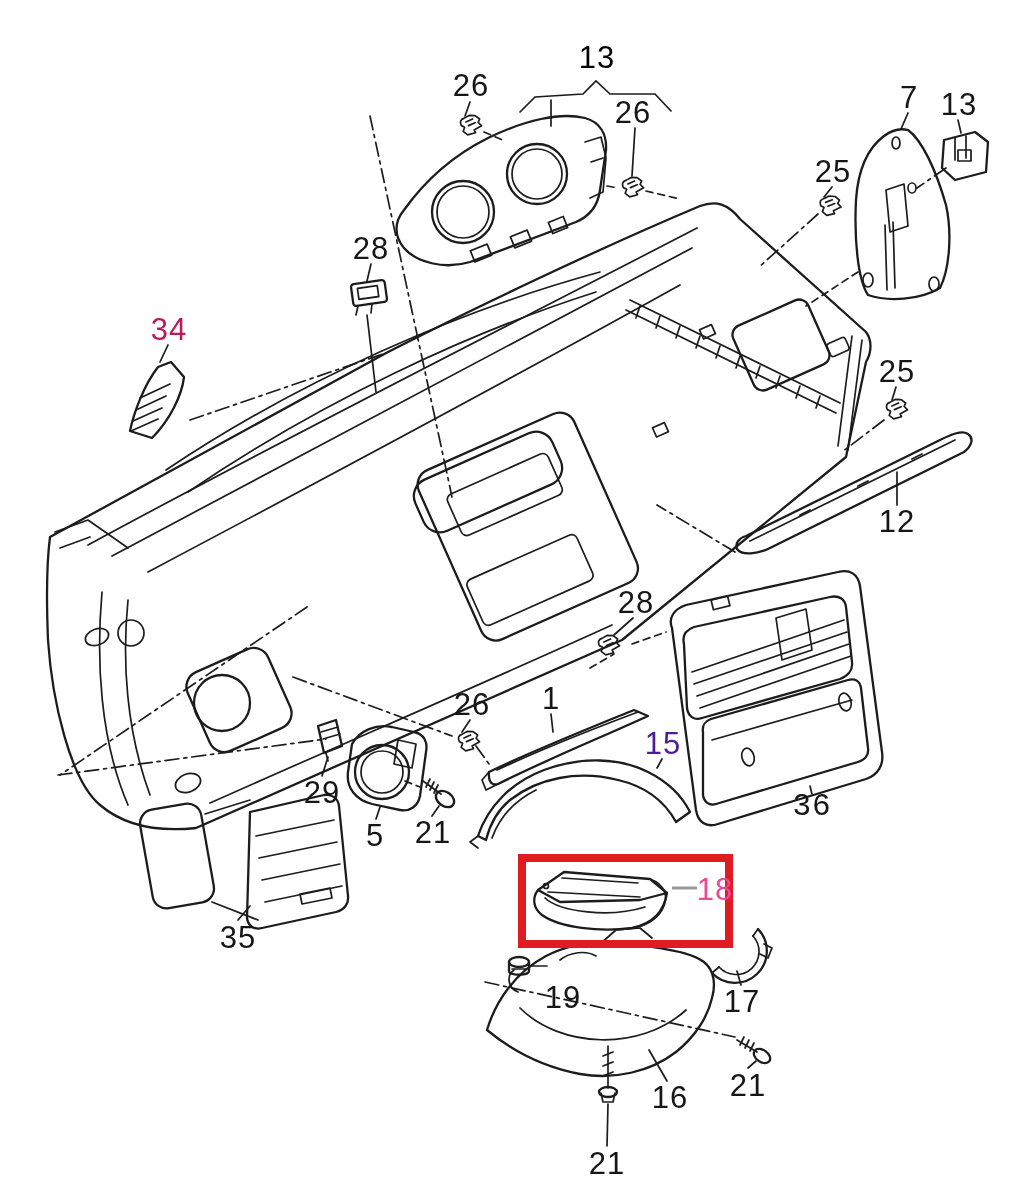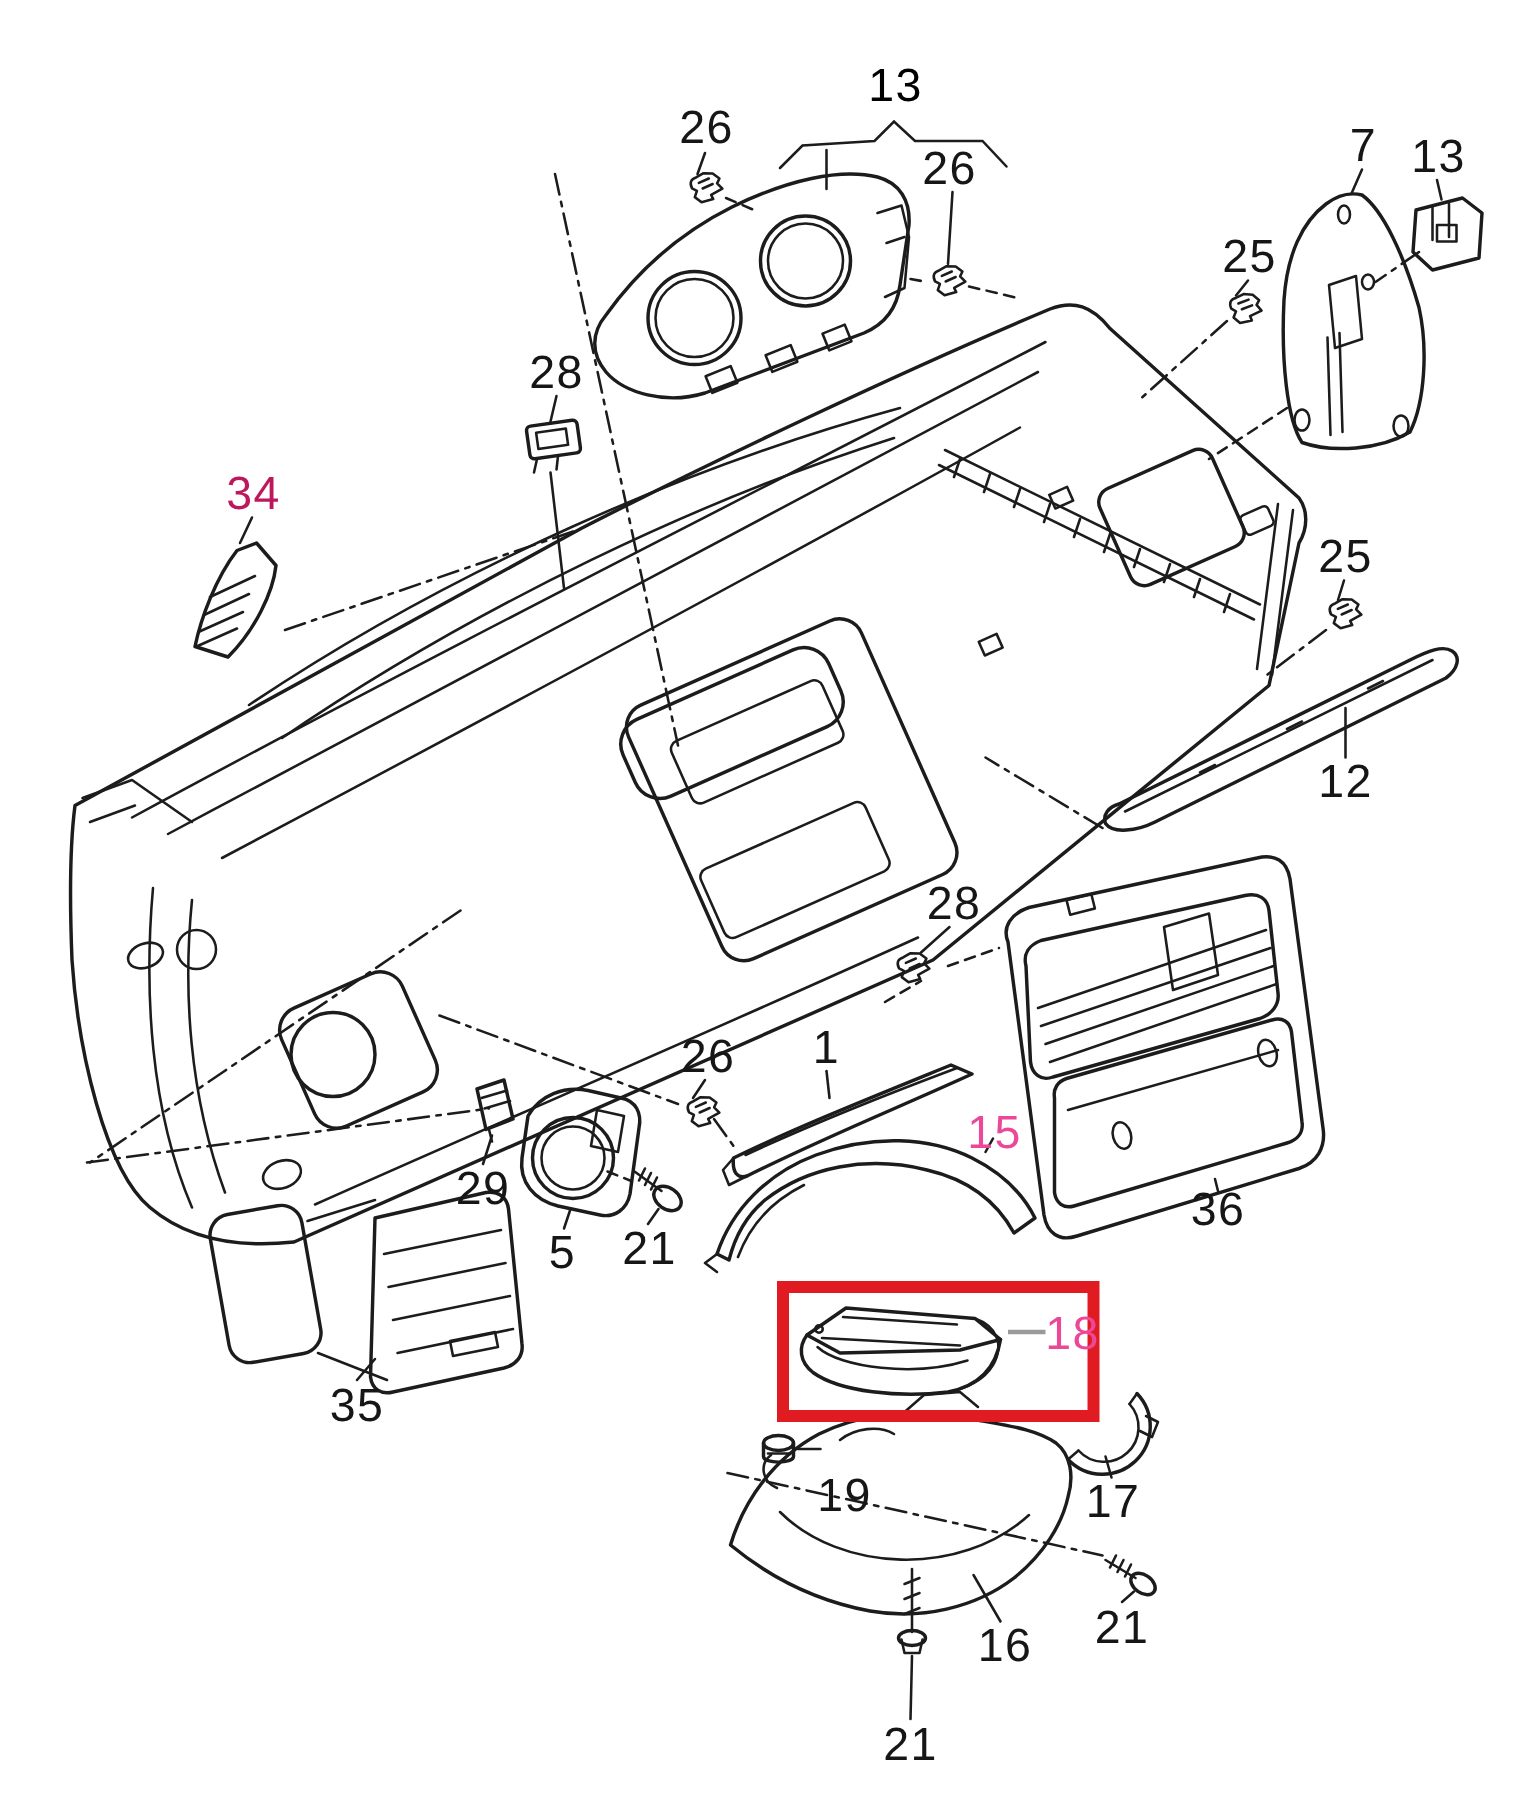--- a/index.html
+++ b/index.html
@@ -288,22 +288,22 @@
       <div class="part-label" style="left: 909px; top: 97px; color: rgb(22, 22, 22);">7</div>
       <div class="part-label" style="left: 959px; top: 104px; color: rgb(22, 22, 22);">13</div>
       <div class="part-label" style="left: 833px; top: 171px; color: rgb(22, 22, 22);">25</div>
       <div class="part-label" style="left: 371px; top: 248px; color: rgb(22, 22, 22);">28</div>
       <div class="part-label" style="left: 169px; top: 329px; color: #be185d;">34</div>
       <div class="part-label" style="left: 897px; top: 371px; color: rgb(22, 22, 22);">25</div>
       <div class="part-label" style="left: 897px; top: 521px; color: rgb(22, 22, 22);">12</div>
       <div class="part-label" style="left: 636px; top: 602px; color: rgb(22, 22, 22);">28</div>
       <div class="part-label" style="left: 472px; top: 704px; color: rgb(22, 22, 22);">26</div>
       <div class="part-label" style="left: 551px; top: 698px; color: rgb(22, 22, 22);">1</div>
-      <div class="part-label" style="left: 663px; top: 743px; color: #ec4899; margin-top: 12px;">15</div>
-      <div class="part-label" style="left: 812px; top: 806px; color: rgb(22, 22, 22);">36</div>
+      <div class="part-label" style="left: 663px; top: 743px; color: #4c1d95;">15</div>
+      <div class="part-label" style="left: 812px; top: 806px; color: rgb(22, 22, 22); font-family: Liberation Mono, monospace;">36</div>
       <div class="part-label" style="left: 322px; top: 792px; color: rgb(22, 22, 22);">29</div>
       <div class="part-label" style="left: 375px; top: 835px; color: rgb(22, 22, 22);">5</div>
       <div class="part-label" style="left: 433px; top: 832px; color: rgb(22, 22, 22);">21</div>
       <div class="part-label" style="left: 715px; top: 889px; color: #ec4899;">18</div>
       <div class="part-label" style="left: 238px; top: 937px; color: rgb(22, 22, 22);">35</div>
       <div class="part-label" style="left: 563px; top: 967px; color: rgb(22, 22, 22); margin-top: 30px;">19</div>
       <div class="part-label" style="left: 742px; top: 1001px; color: rgb(22, 22, 22);">17</div>
       <div class="part-label" style="left: 748px; top: 1085px; color: rgb(22, 22, 22);">21</div>
       <div class="part-label" style="left: 670px; top: 1097px; color: rgb(22, 22, 22);">16</div>
       <div class="part-label" style="left: 607px; top: 1163px; color: rgb(22, 22, 22);">21</div>

